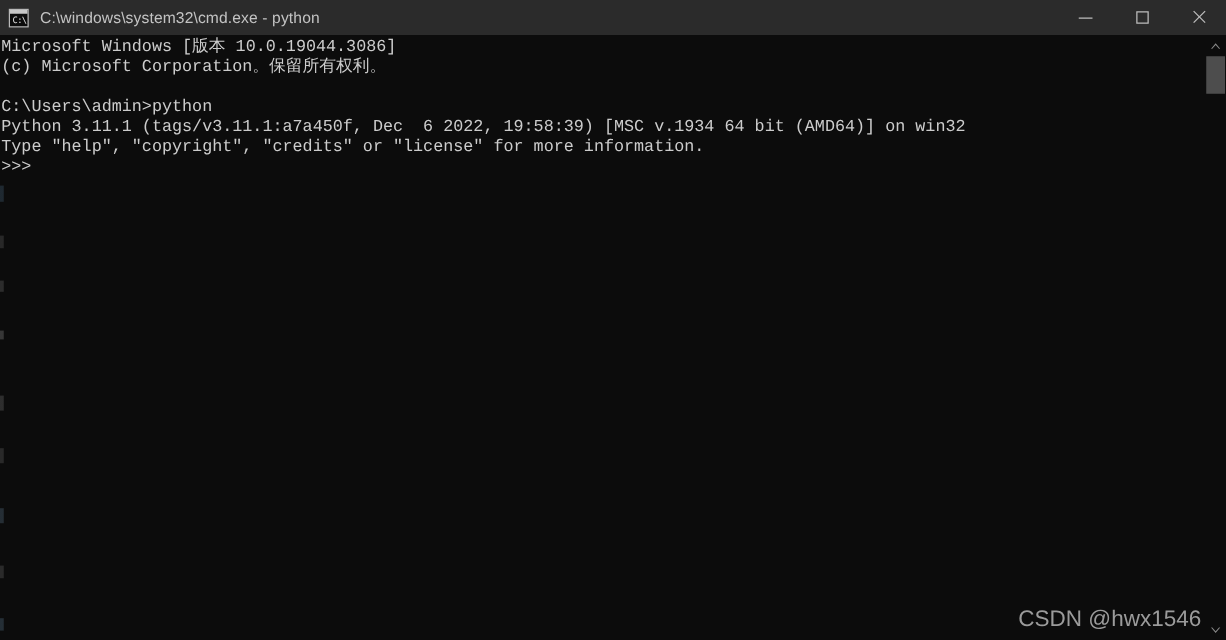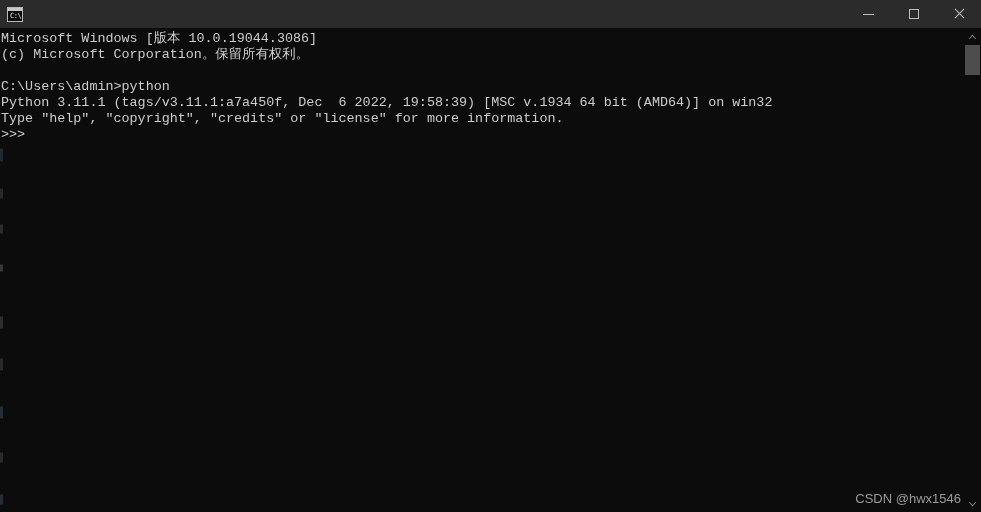--- a/index.html
+++ b/index.html
@@ -201,36 +201,37 @@
     height: 30px;
     background: #4d4d4d;
   }
 
   
   .watermark {
     position: absolute;
     right: 20px;
     bottom: 6px;
     color: #9b9b9b;
-    font-size: 13px;
+    font-size: 18px;
     font-family: "Liberation Sans", sans-serif;
     white-space: nowrap;
     pointer-events: none;
     margin-left: 39px;
   }
 </style>
 </head>
 <body>
 
 <div class="window">
 
   <div class="titlebar">
     <div class="title-icon">
       <div class="glyph">C:\</div>
     </div>
+    <div class="title-text">C:\windows\system32\cmd.exe - python</div>
 
     <div class="win-buttons">
       <div class="win-btn minimize">
         <div class="min-glyph"></div>
       </div>
       <div class="win-btn maximize">
         <div class="max-glyph"></div>
       </div>
       <div class="win-btn close">
         <div class="close-glyph"></div>

